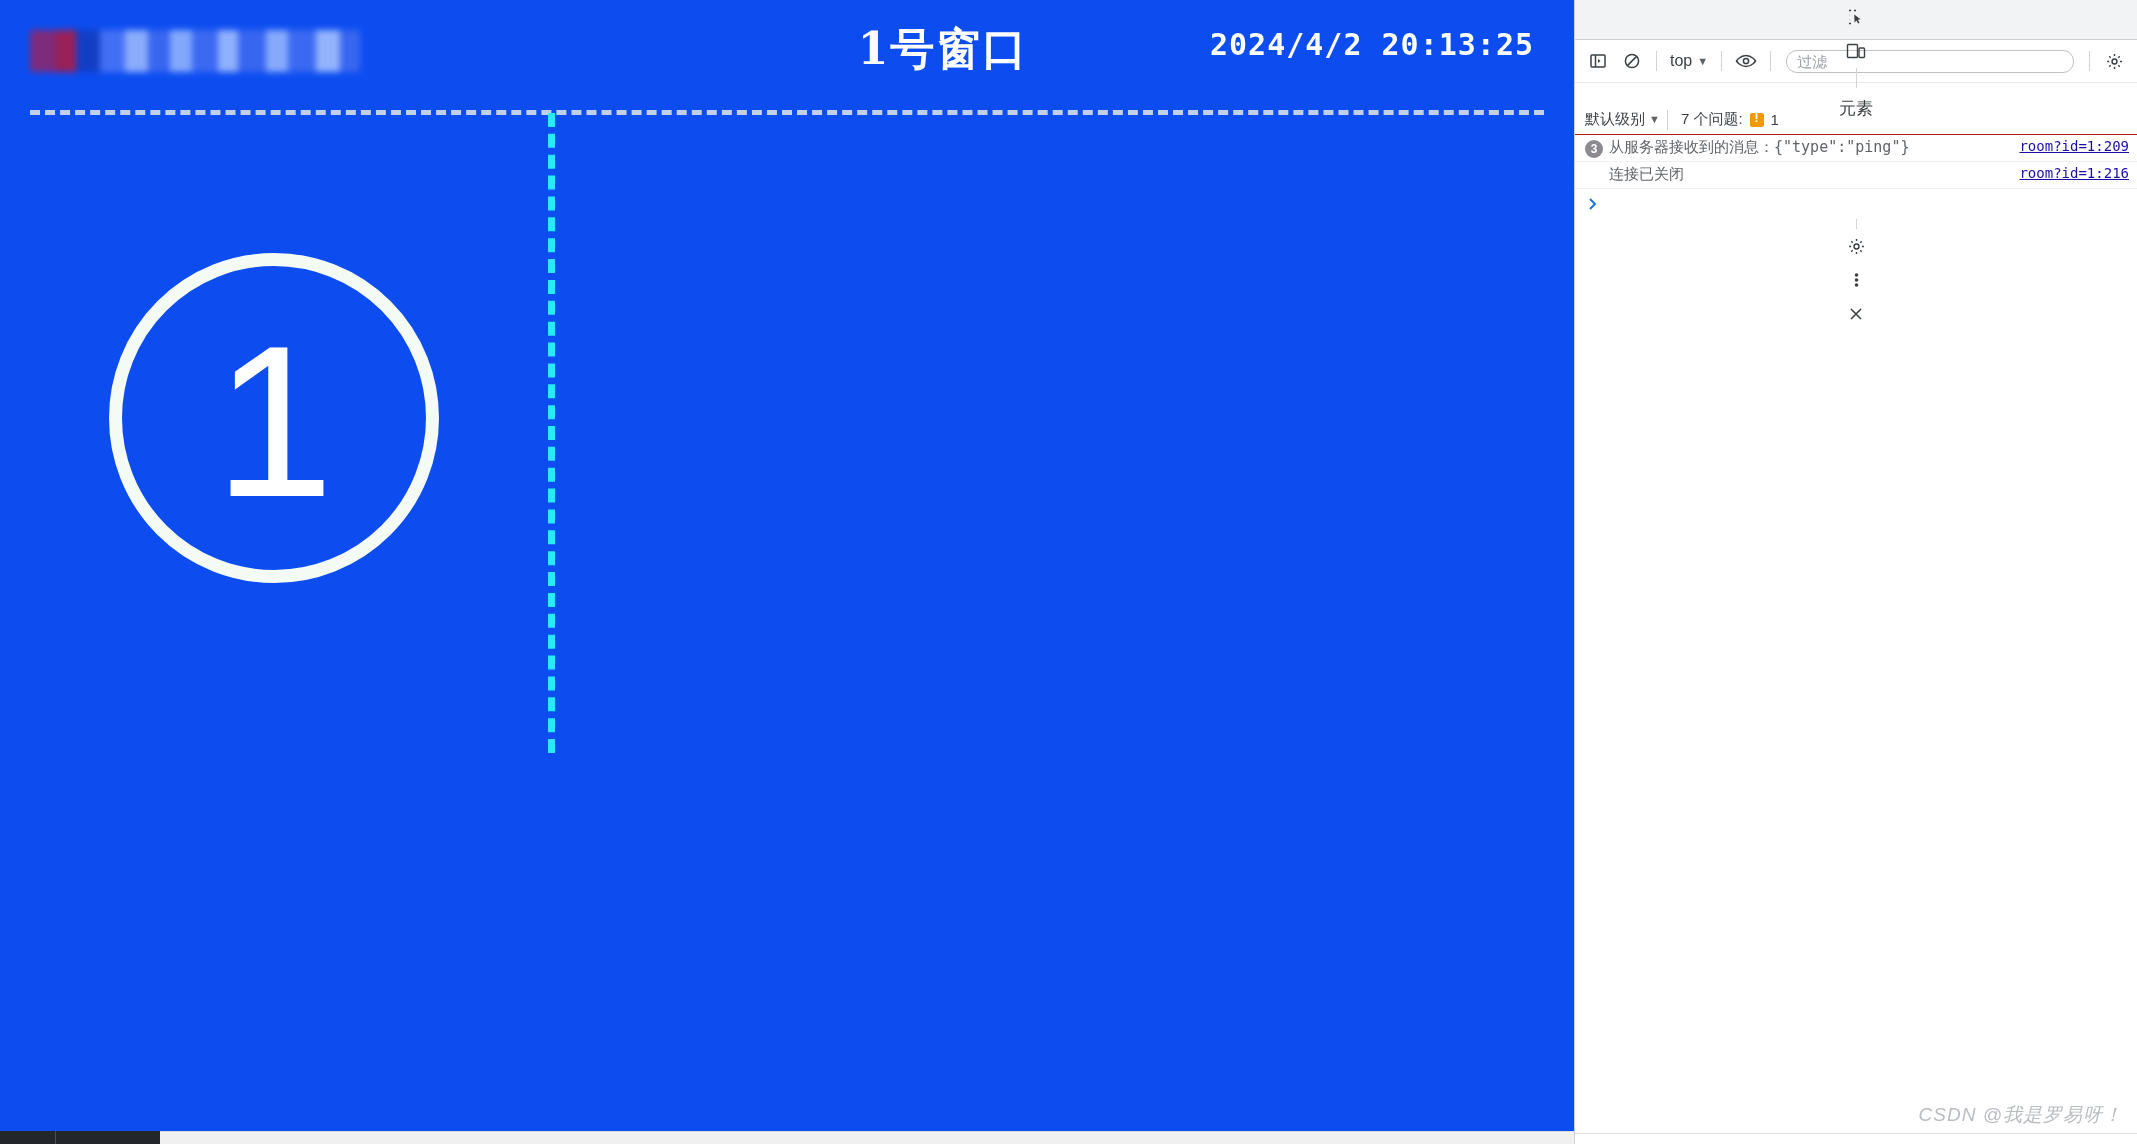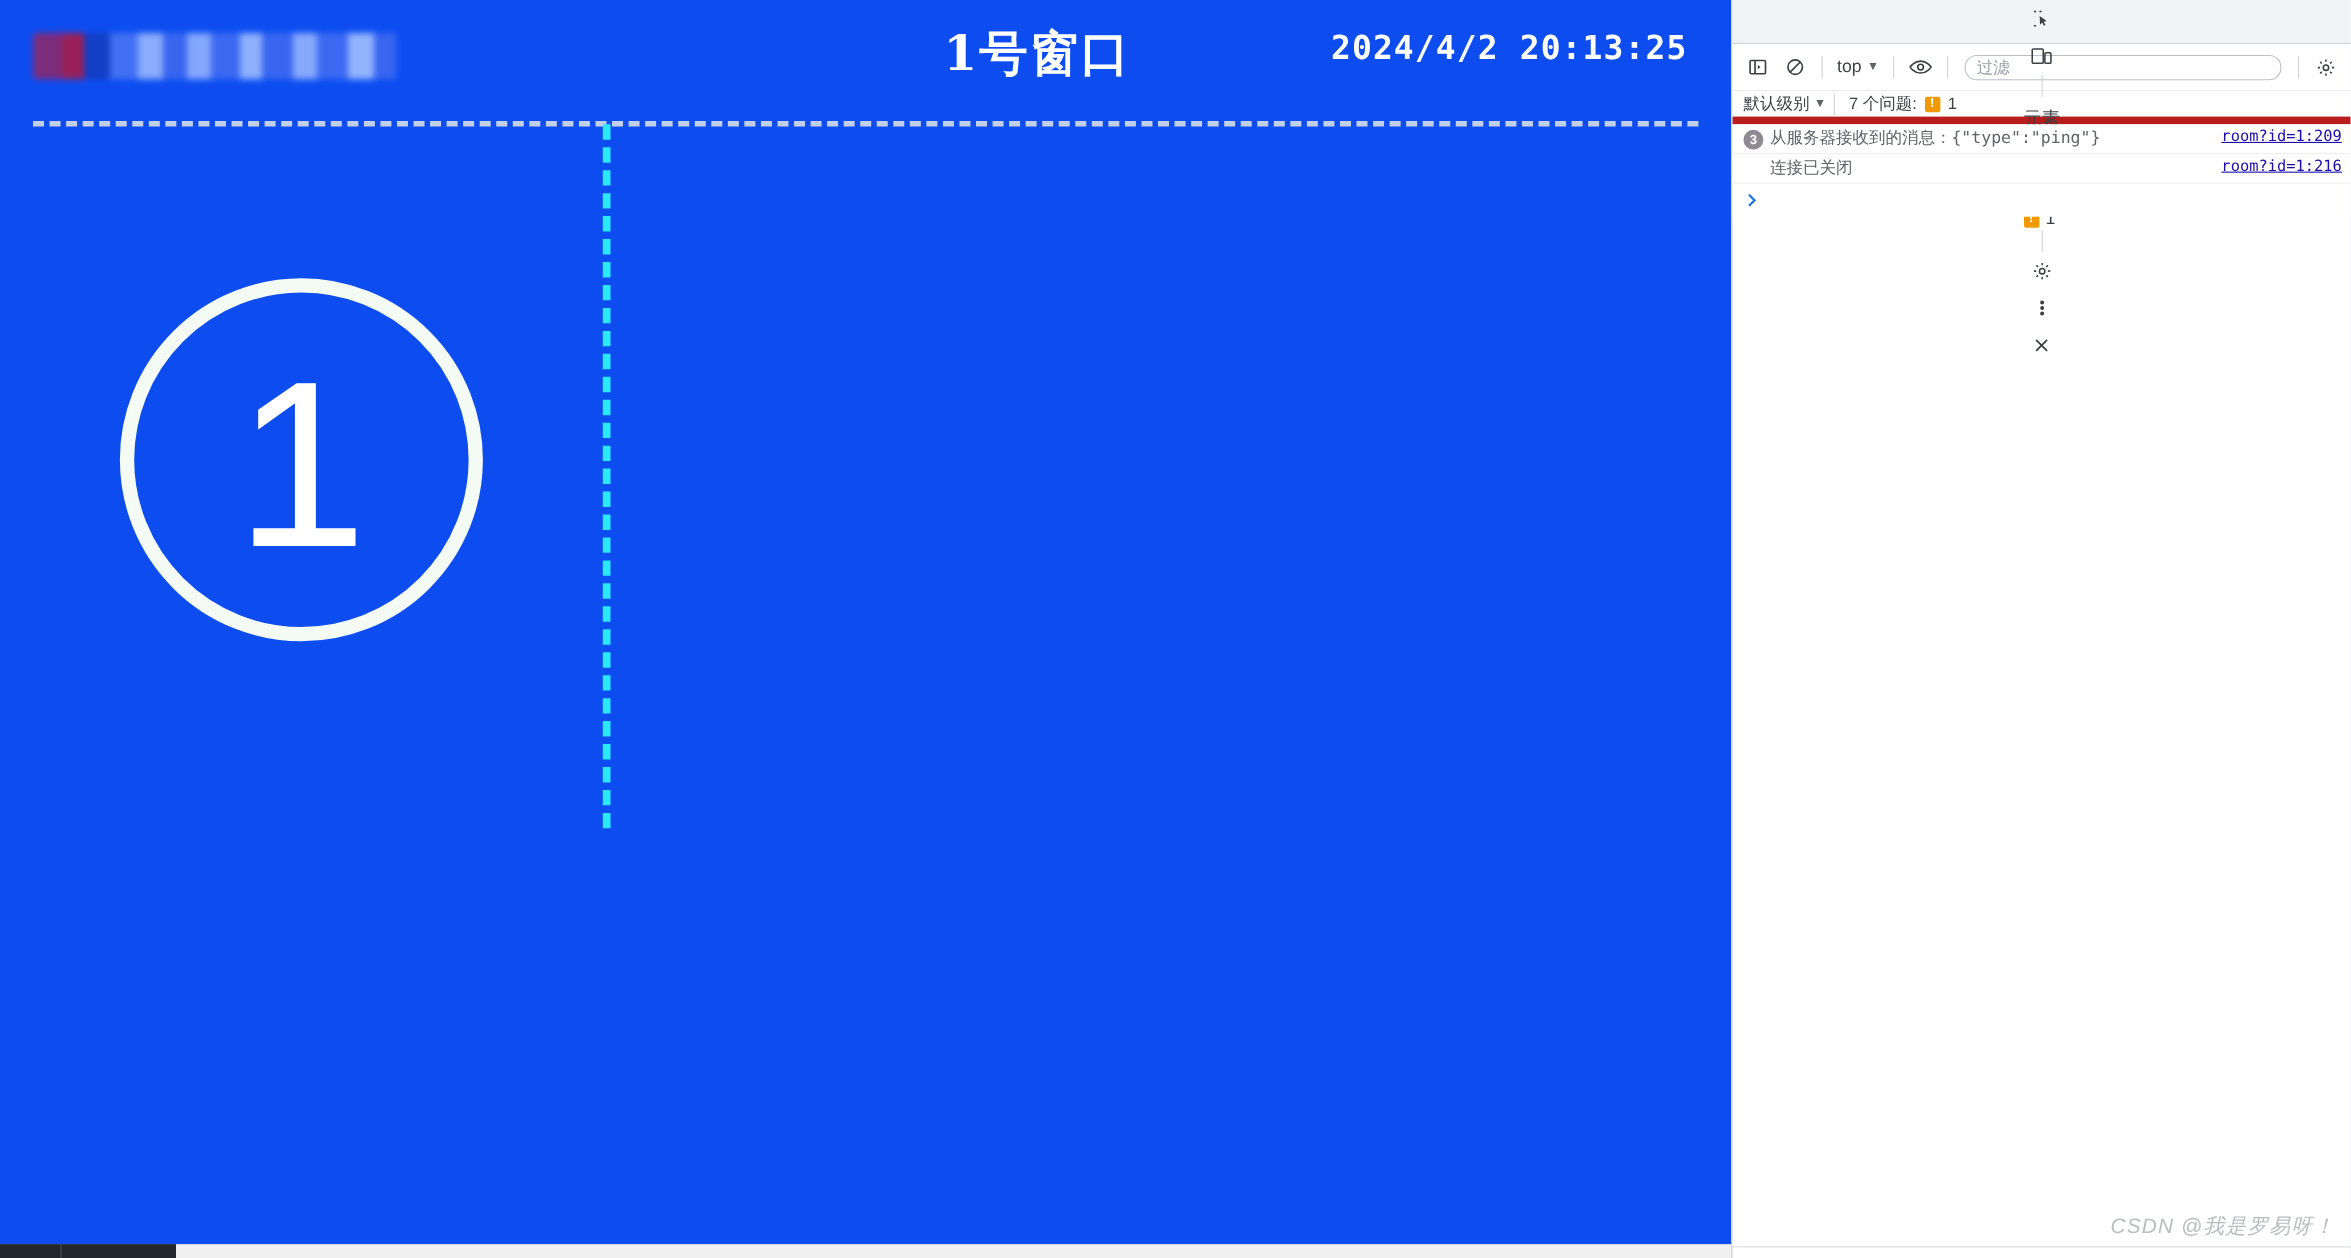--- a/index.html
+++ b/index.html
@@ -217,24 +217,24 @@
     background: #fff;
     display: flex; align-items: center;
     outline: none;
     font-family: Liberation Sans, sans-serif;
   }
   .dt-filter::placeholder { color: #9aa0a6; }
 
   .dt-levelbar {
     height: 30px;
     background: #ffffff;
-    border-bottom: 7px solid #b91c1c;
+    border-bottom: 1px solid #b91c1c;
     display: flex; align-items: center;
     padding: 0 10px;
-    font-size: 15px; color: #3c4043;
+    font-size: 15px; color: #3c4043; margin-top: 22px;
   }
   .dt-level {
     display: flex; align-items: center; gap: 4px; cursor: pointer;
     flex: 0 0 auto;
   }
   .dt-issues {
     display: flex; align-items: center; gap: 7px;
     margin-left: 6px; cursor: pointer; flex: 0 0 auto;
   }
 

